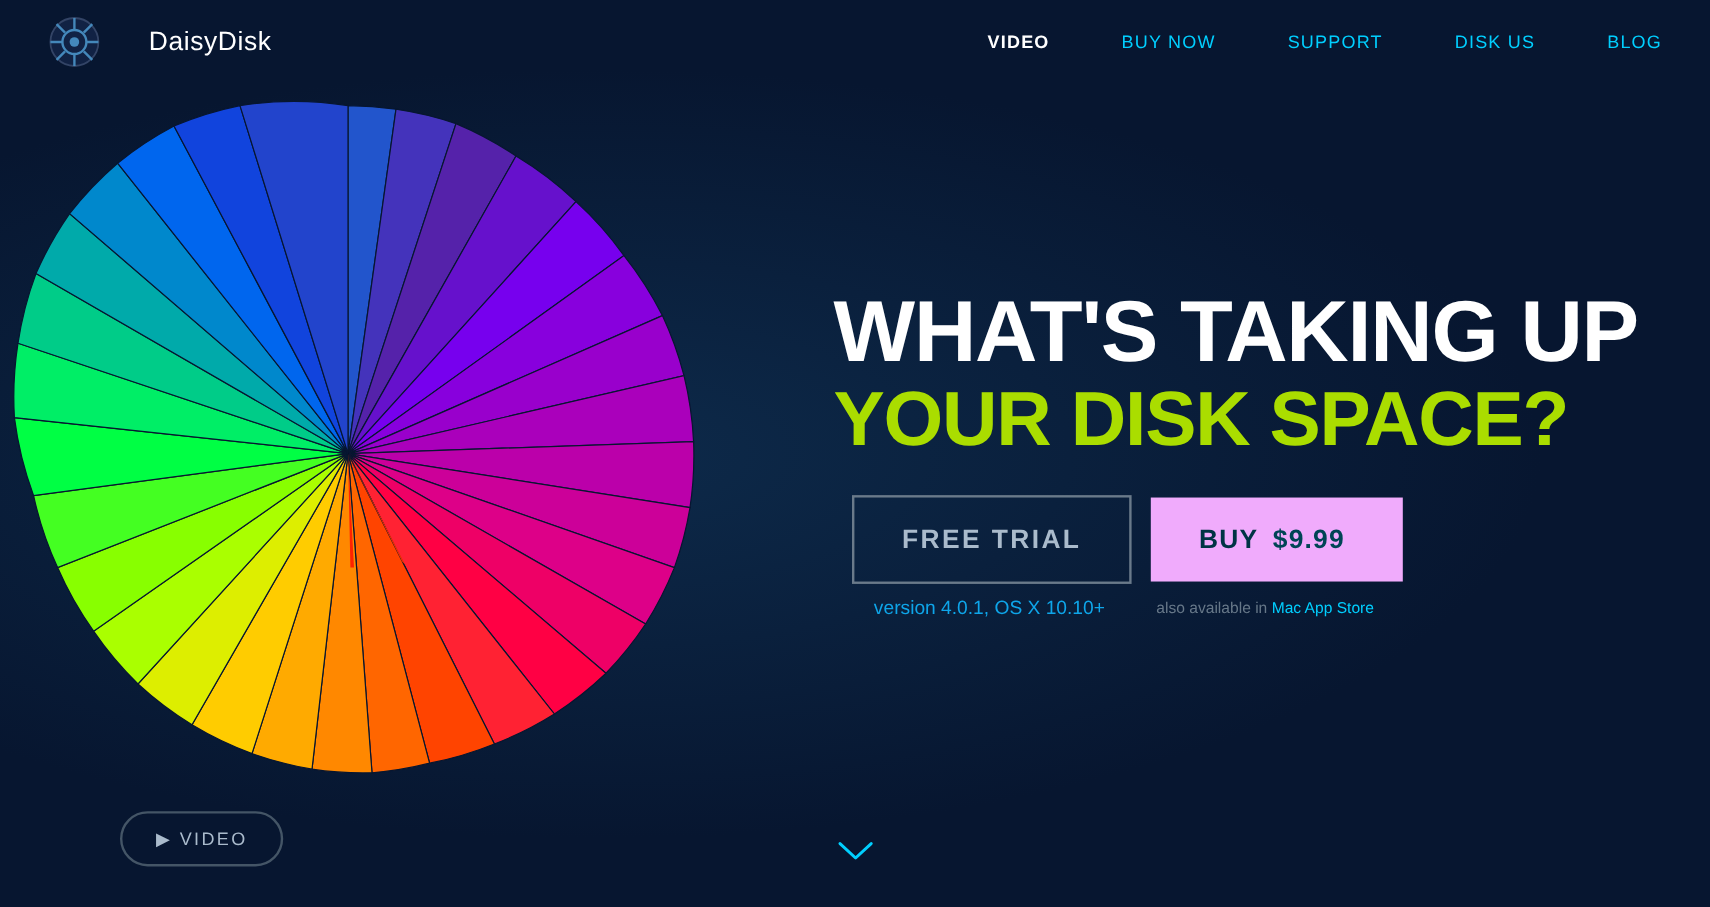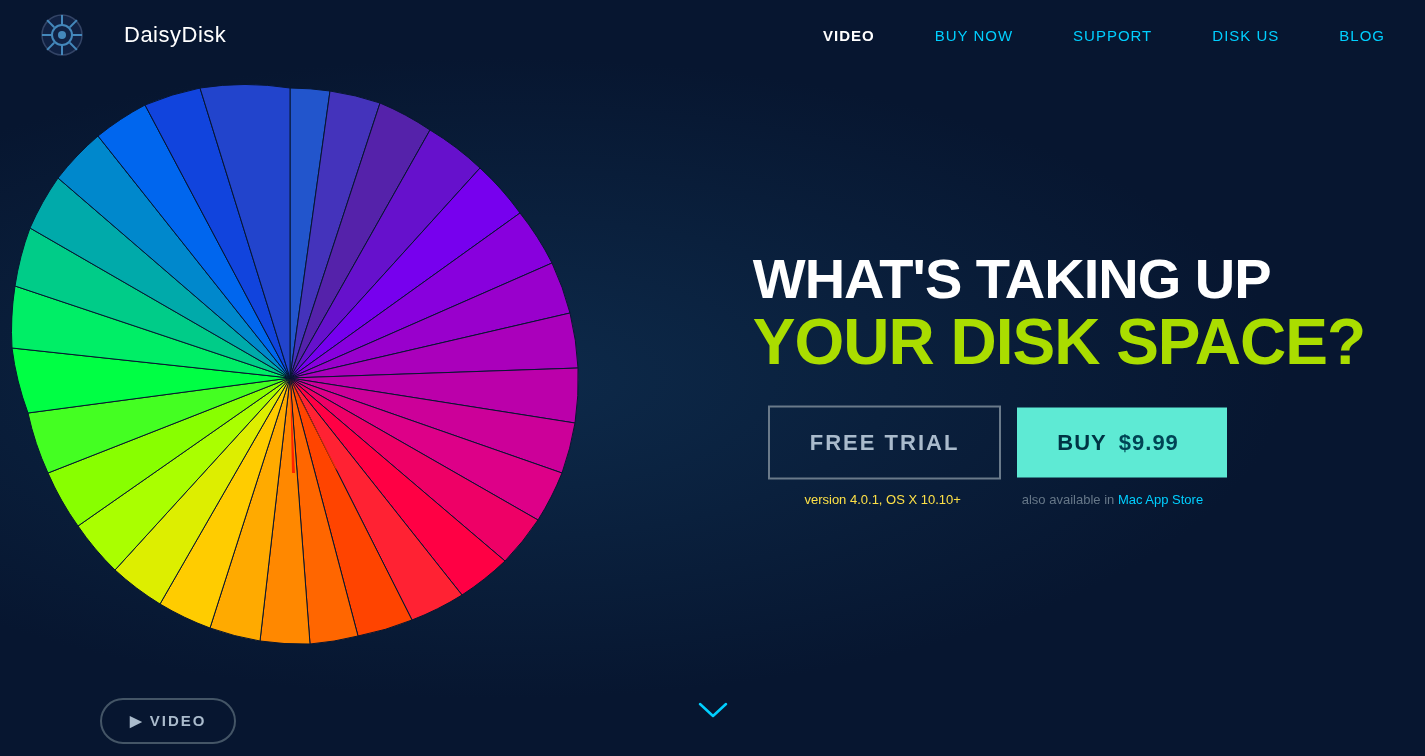--- a/index.html
+++ b/index.html
@@ -92,21 +92,21 @@
     }
 
     .headline {
       display: flex;
       flex-direction: column;
       gap: 0;
     }
 
     .headline-line1 {
       color: #ffffff;
-      font-size: 56px;
+      font-size: 72px;
       font-weight: 800;
       line-height: 1.05;
       letter-spacing: -1px;
       text-transform: uppercase;
     }
 
     .headline-line2 {
       color: #aadd00;
       font-size: 64px;
       font-weight: 800;
@@ -135,21 +135,21 @@
       font-size: 22px;
       font-weight: 700;
       letter-spacing: 2px;
       padding: 22px 40px;
       cursor: pointer;
       text-transform: uppercase;
       min-width: 210px;
     }
 
     .btn-buy {
-      background: #5eead4;
+      background: #f0abfc;
       border: none;
       color: #003344;
       font-size: 22px;
       font-weight: 700;
       letter-spacing: 1px;
       padding: 22px 40px;
       cursor: pointer;
       display: flex;
       align-items: center;
       gap: 12px;
@@ -166,50 +166,50 @@
       font-weight: 700;
     }
 
     .cta-meta {
       display: flex;
       gap: 0;
       width: 100%;
     }
 
     .meta-trial {
-      color: #fde047;
-      font-size: 13px;
+      color: #0ea5e9;
+      font-size: 16px;
       flex: 1;
       text-align: center;
     }
 
     .meta-buy {
       color: #667788;
       font-size: 13px;
       flex: 1;
       text-align: center;
     }
 
     .meta-buy .app-store-link {
       color: #00cfff;
       text-decoration: none;
     }
 
     
     .video-btn {
       position: absolute;
-      bottom: 12px;
+      bottom: 34px;
       left: 100px;
       border: 2px solid #445566;
       border-radius: 25px;
       color: #aabbcc;
       background: transparent;
       padding: 12px 28px;
       font-size: 15px;
-      font-weight: 700;
+      font-weight: 400;
       letter-spacing: 2px;
       cursor: pointer;
       display: flex;
       align-items: center;
       gap: 10px;
       text-transform: uppercase;
     }
 
     
     .scroll-down {

